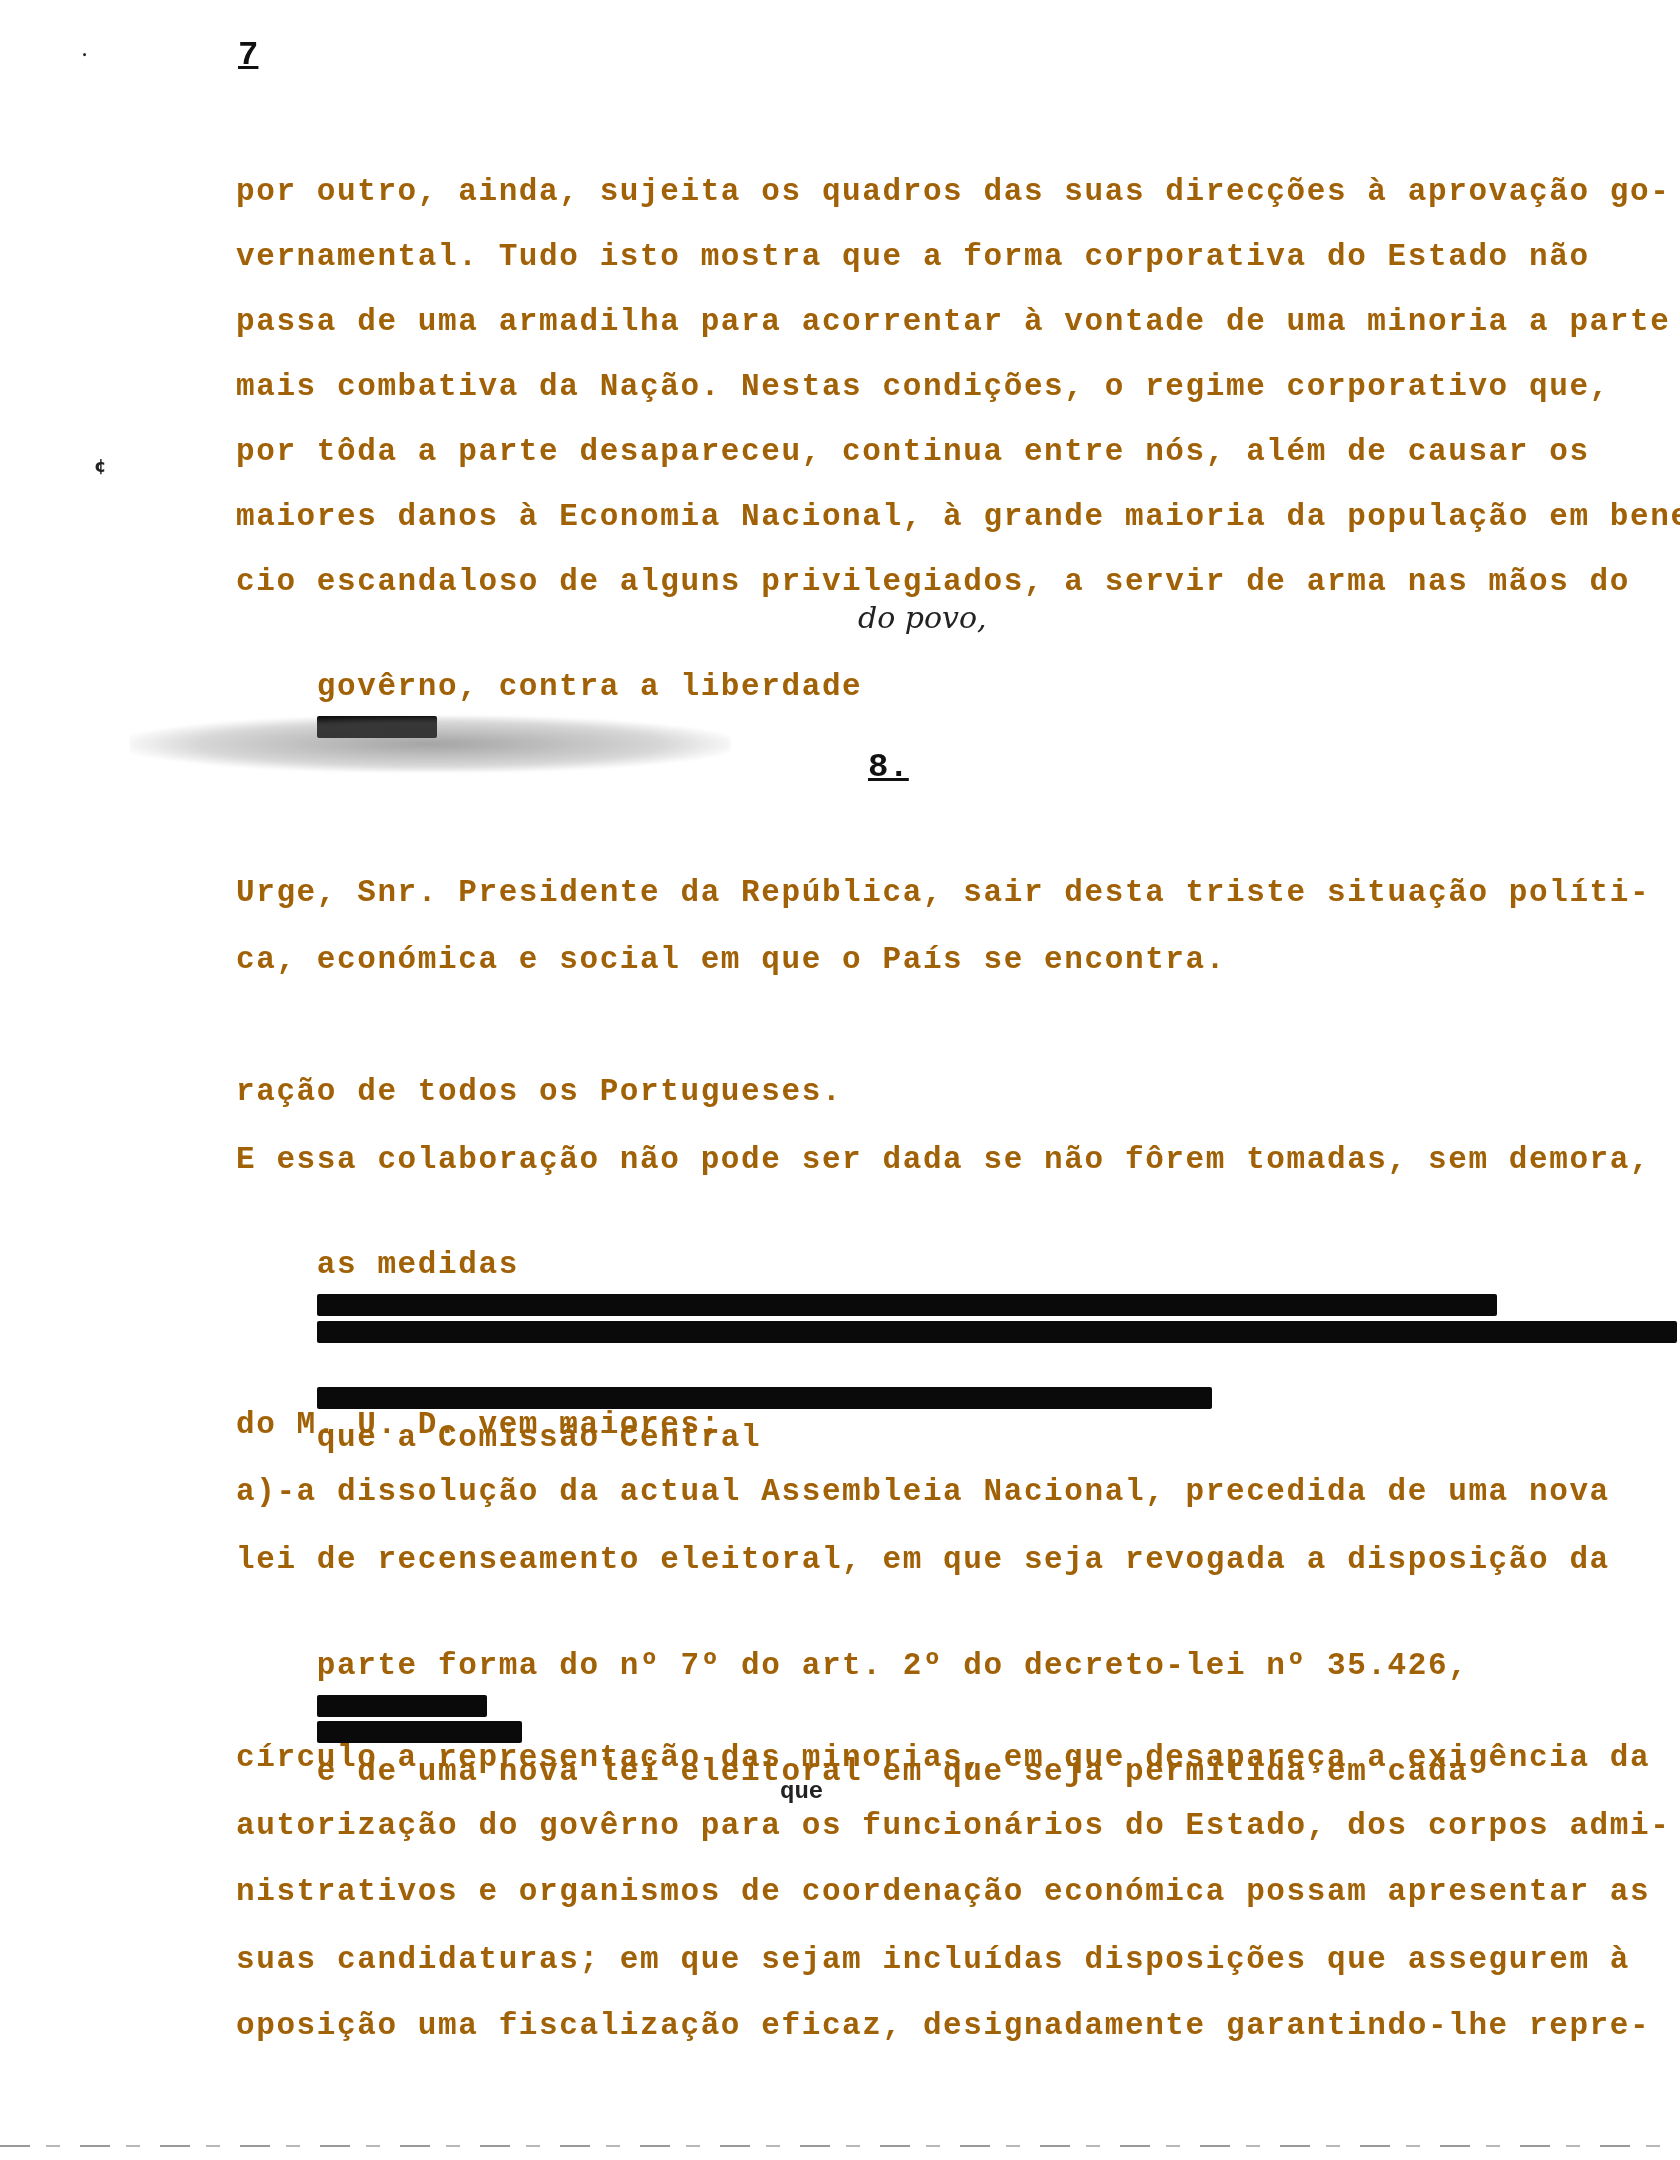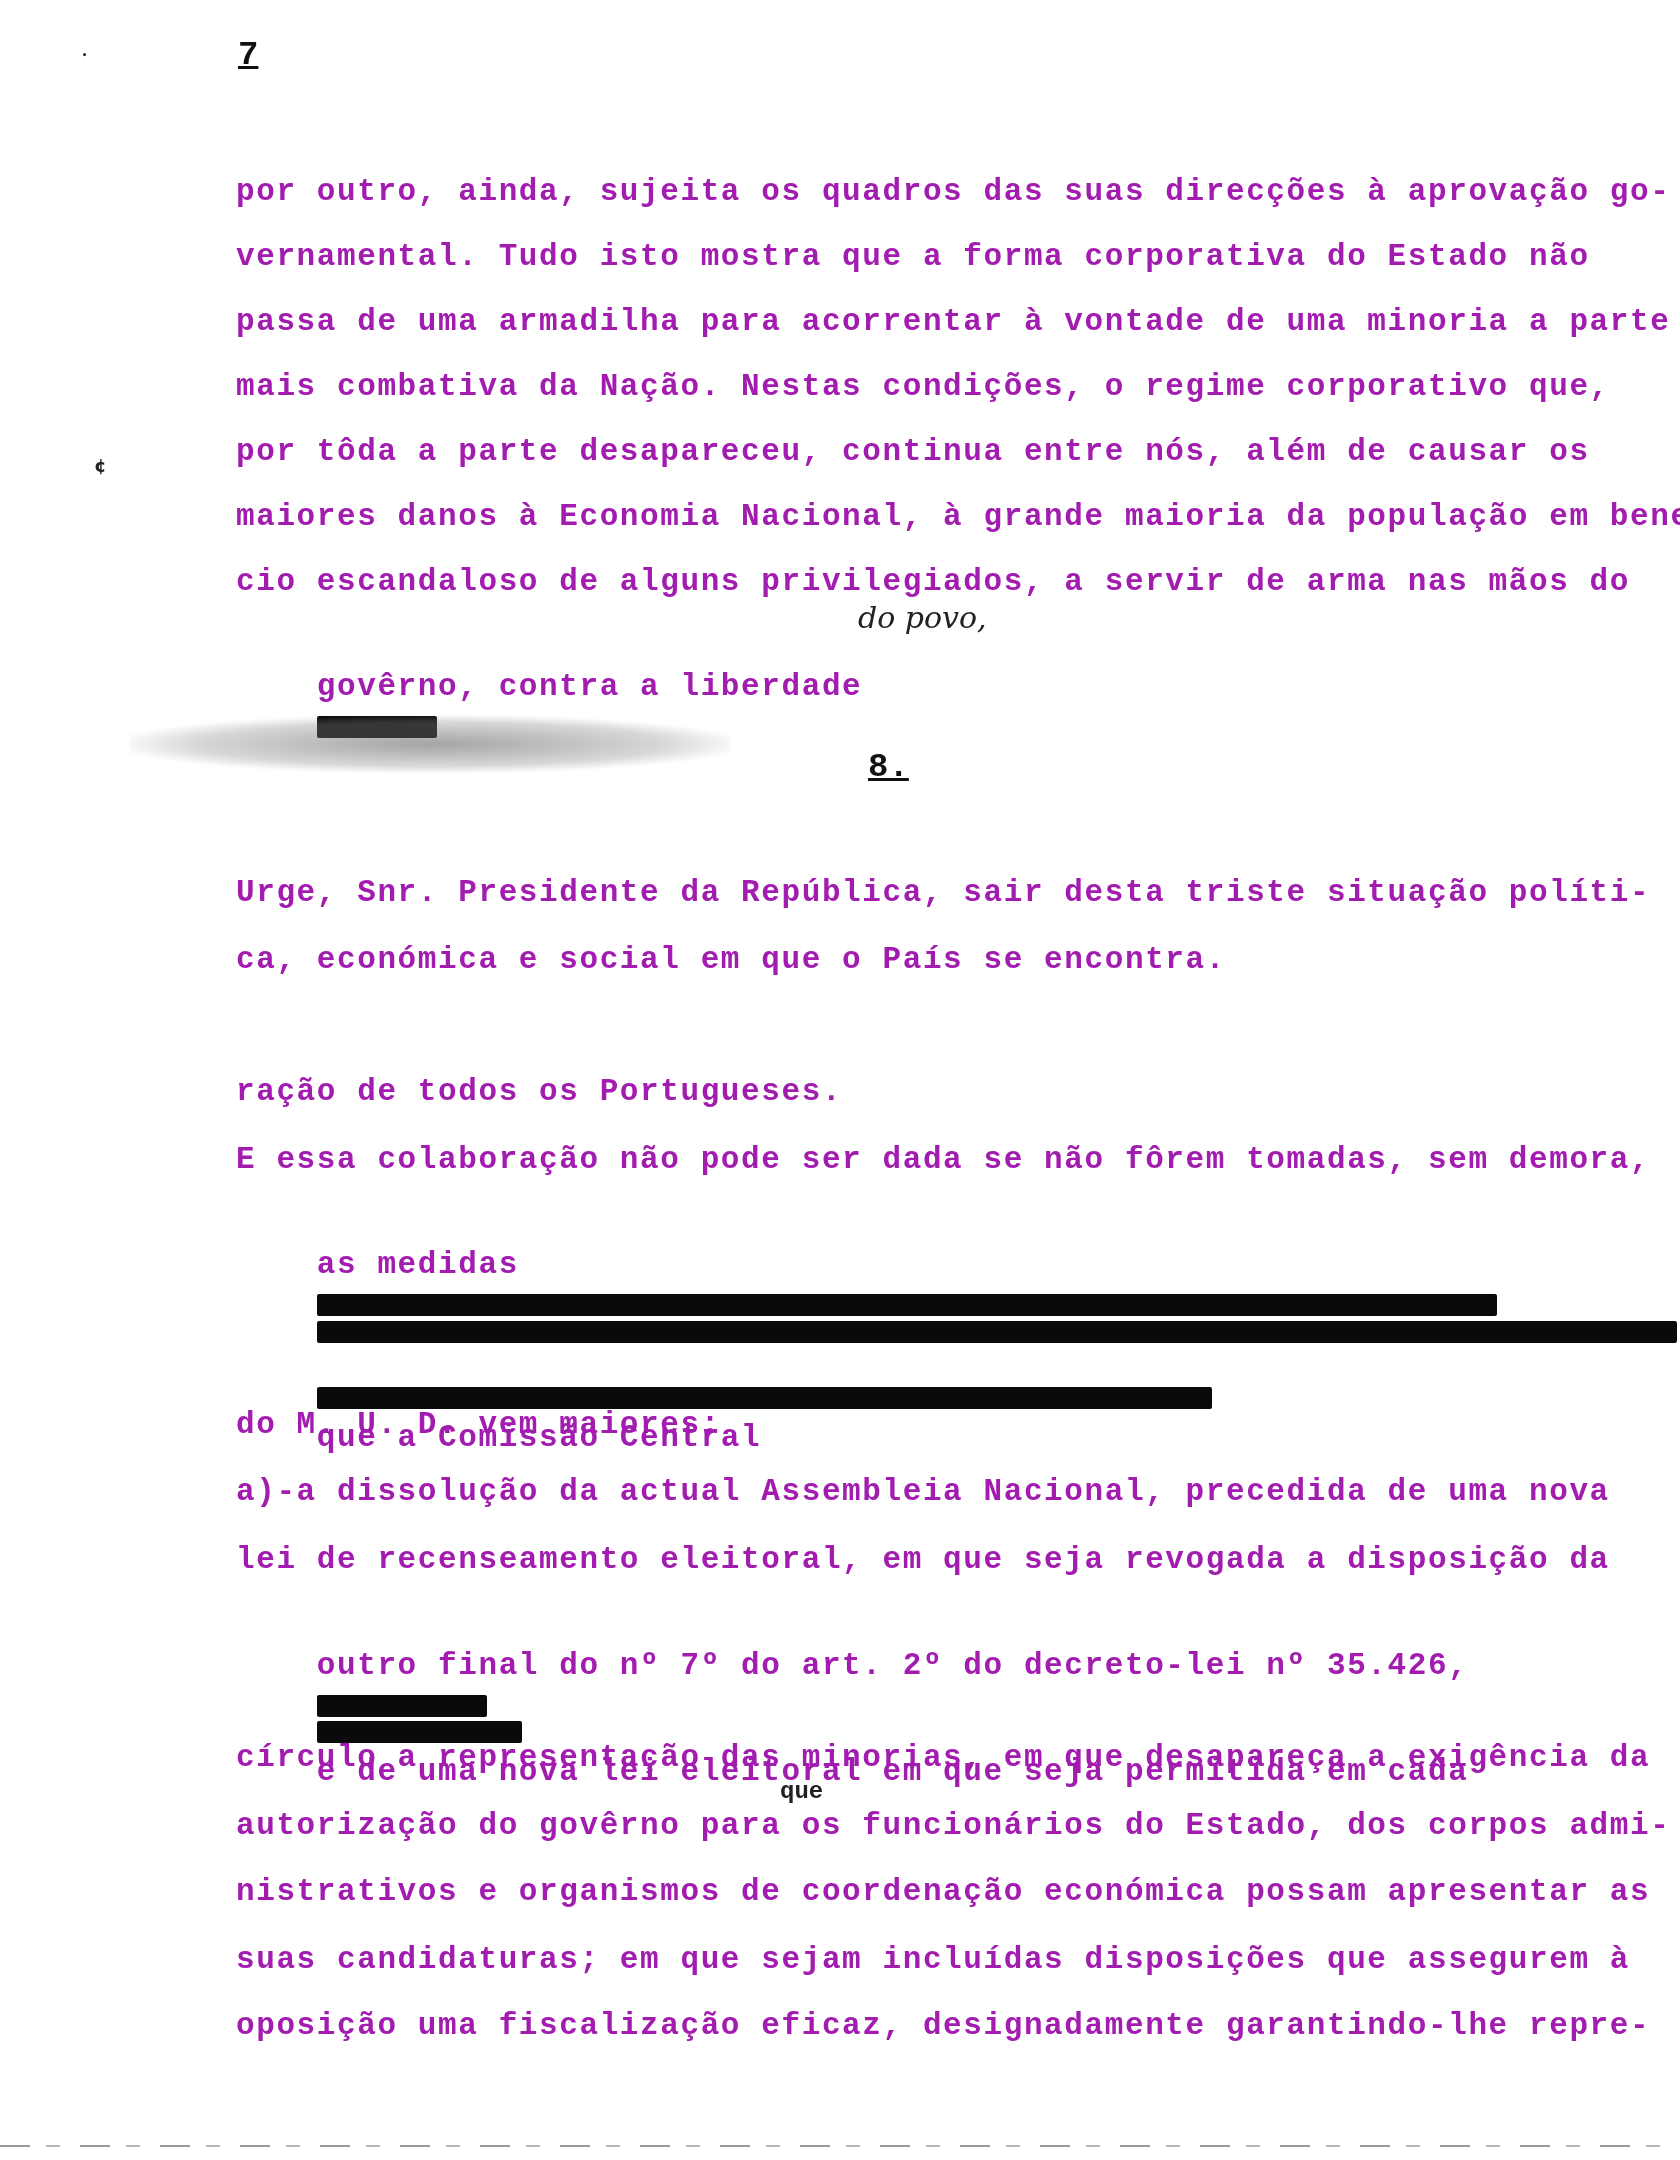--- a/index.html
+++ b/index.html
@@ -1,21 +1,21 @@
 <!DOCTYPE html>
 <html><head>
   <meta charset="utf-8">
   <style>
     html, body { margin: 0; padding: 0; background: #ffffff; }
     body { width: 1680px; height: 2160px; position: relative; overflow: hidden; }
     .page { position: absolute; left: 0; top: 0; width: 1680px; height: 2160px; background: #ffffff; }
     .line {
       position: absolute; left: 236px;
       font-family: "Liberation Mono", "DejaVu Sans Mono", monospace;
-      font-size: 31px; font-weight: bold; color: #a21caf;
+      font-size: 31px; font-weight: bold; color: #a16207;
       white-space: pre; letter-spacing: 1.6px; line-height: 40px;
     }
     .redacted {
       display: inline-block; background: #0a0a0a; height: 22px; vertical-align: middle;
       border-radius: 2px;
     }
     .page-number {
       position: absolute; left: 238px; top: 36px;
       font-family: "Liberation Mono", monospace; font-size: 34px; font-weight: bold;
       color: #111; text-decoration: underline;
@@ -77,21 +77,21 @@
   </div>
   <div class="line" style="top:1338px">
     <span class="redacted" style="width:895px"></span>
     <span>que a Comissão Central</span>
   </div>
   <div class="line" style="top:1405px">do M. U. D. vem maiores:</div>
 
   <div class="line" style="top:1472px">a)-a dissolução da actual Assembleia Nacional, precedida de uma nova</div>
   <div class="line" style="top:1540px">lei de recenseamento eleitoral, em que seja revogada a disposição da</div>
   <div class="line" style="top:1606px">
-    <span>outro final do nº 7º do art. 2º do decreto-lei nº 35.426,</span>
+    <span>parte forma do nº 7º do art. 2º do decreto-lei nº 35.426,</span>
     <span class="redacted" style="width:170px"></span>
   </div>
   <div class="line" style="top:1672px">
     <span class="redacted" style="width:205px"></span>
     <span>e de uma nova lei eleitoral em que seja permitida em cada</span>
   </div>
   <div class="line" style="top:1738px">círculo a representação das minorias, em que desapareça a exigência da</div>
   <div class="handwritten" style="left:780px; top:1778px; font-weight:bold; font-style:normal; font-family:'Liberation Mono', monospace; font-size:24px">que</div>
   <div class="line" style="top:1806px">autorização do govêrno para os funcionários do Estado, dos corpos admi-</div>
   <div class="line" style="top:1872px">nistrativos e organismos de coordenação económica possam apresentar as</div>

